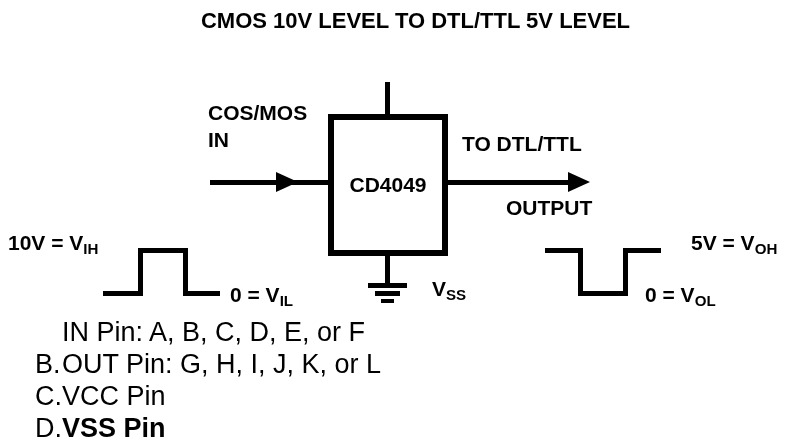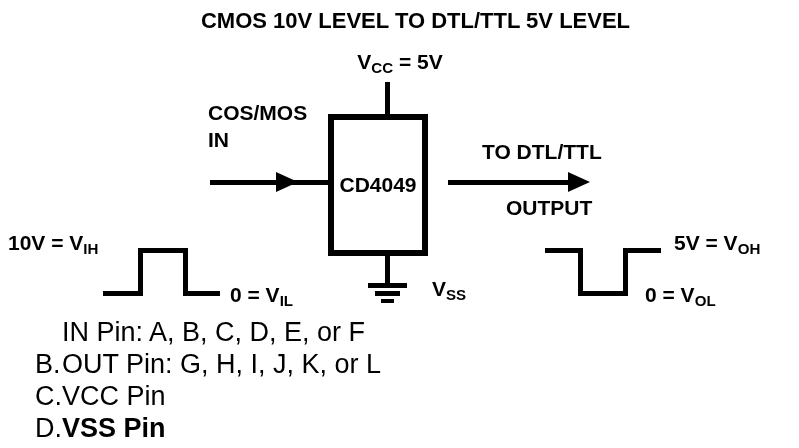--- a/index.html
+++ b/index.html
@@ -58,21 +58,21 @@
     text-align: center;
     font-size: 22px;
     font-weight: bold;
     color: #000;
     margin-left: 16px;
   }
   #chip-box {
     position: absolute;
     left: 328px;
     top: 114px;
-    width: 100px;
+    width: 120px;
     height: 142px;
     border: 6px solid #000;
     box-sizing: border-box;
     display: flex;
     align-items: center;
     justify-content: center;
     background: #fff;
   }
   #chip-label {
     font-size: 21px;
@@ -80,37 +80,34 @@
     color: #000;
   }
 </style>
 </head>
 <body>
 
 <div id="canvas">
 
   <div id="title">CMOS 10V LEVEL TO DTL/TTL 5V LEVEL</div>
 
-  <div class="lbl" style="left:300px; top:50px; width:200px; text-align:center;">
-    <span>V</span><sub class="sv">CC</sub><span> = 5V</span>
-  </div>
 
   <div class="wire" style="left:385px; top:82px; width:5px; height:32px;"></div>
 
   <div id="chip-box">
     <span id="chip-label">CD4049</span>
   </div>
 
   <div class="lbl" style="left:208px; top:101px;">COS/MOS</div>
   <div class="lbl" style="left:208px; top:128px;">IN</div>
 
   <div class="wire" style="left:210px; top:180px; width:118px; height:5px;"></div>
   <div class="arrow-right" style="left:276px; top:172px;"></div>
 
-  <div class="lbl" style="left:462px; top:140px;margin-left:20px;">TO DTL/TTL</div>
+  <div class="lbl" style="left:462px; top:132px;">TO DTL/TTL</div>
   <div class="lbl" style="left:506px; top:196px;">OUTPUT</div>
 
   <div class="wire" style="left:448px; top:180px; width:124px; height:5px;"></div>
   <div class="arrow-right" style="left:568px; top:172px;"></div>
 
   <div class="wire" style="left:385px; top:256px; width:5px; height:27px;"></div>
   <div>
     <div class="wire" style="left:368px; top:283px; width:39px; height:5px;"></div>
     <div class="wire" style="left:375px; top:291px; width:25px; height:5px;"></div>
     <div class="wire" style="left:381px; top:299px; width:13px; height:4px;"></div>
@@ -128,21 +125,21 @@
     <div class="wire" style="left:138px; top:248px; width:5px; height:48px;"></div>
     <div class="wire" style="left:138px; top:248px; width:50px; height:5px;"></div>
     <div class="wire" style="left:183px; top:248px; width:5px; height:48px;"></div>
     <div class="wire" style="left:183px; top:291px; width:37px; height:5px;"></div>
     <div class="lbl" style="left:230px; top:283px;">
       <span>0 = V</span><sub class="sv">IL</sub>
     </div>
   </div>
 
   <div>
-    <div class="lbl" style="left:674px; top:231px;">
+    <div class="lbl" style="left:691px; top:231px;">
       <span>5V = V</span><sub class="sv">OH</sub>
     </div>
     <div class="wire" style="left:545px; top:248px; width:38px; height:5px;"></div>
     <div class="wire" style="left:578px; top:248px; width:5px; height:48px;"></div>
     <div class="wire" style="left:578px; top:291px; width:50px; height:5px;"></div>
     <div class="wire" style="left:623px; top:248px; width:5px; height:48px;"></div>
     <div class="wire" style="left:623px; top:248px; width:38px; height:5px;"></div>
     <div class="lbl" style="left:645px; top:283px;">
       <span>0 = V</span><sub class="sv">OL</sub>
     </div>

